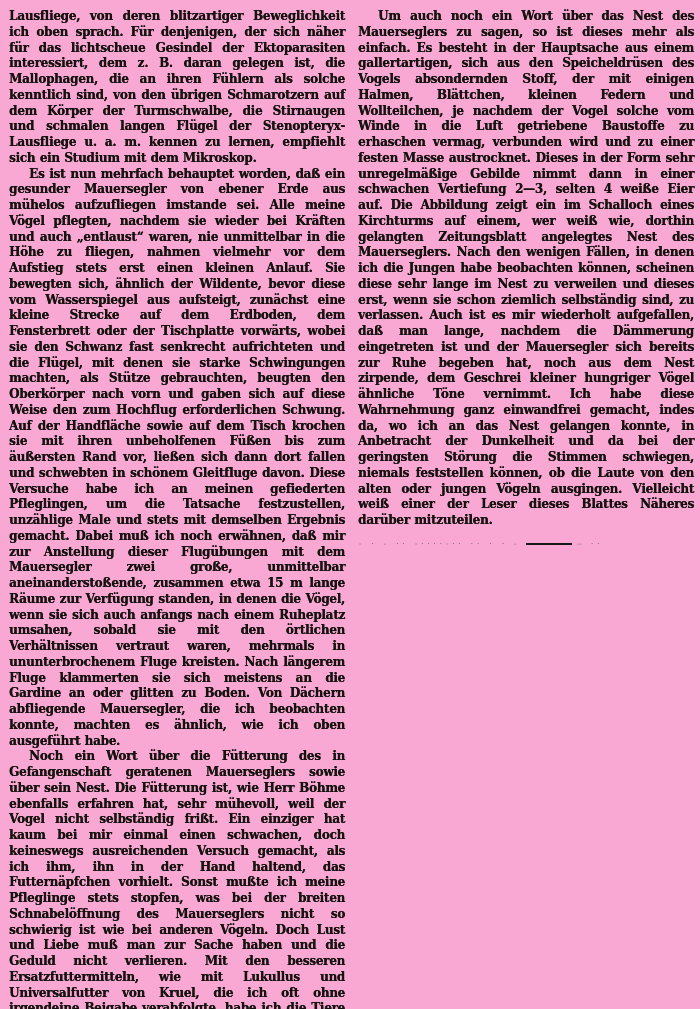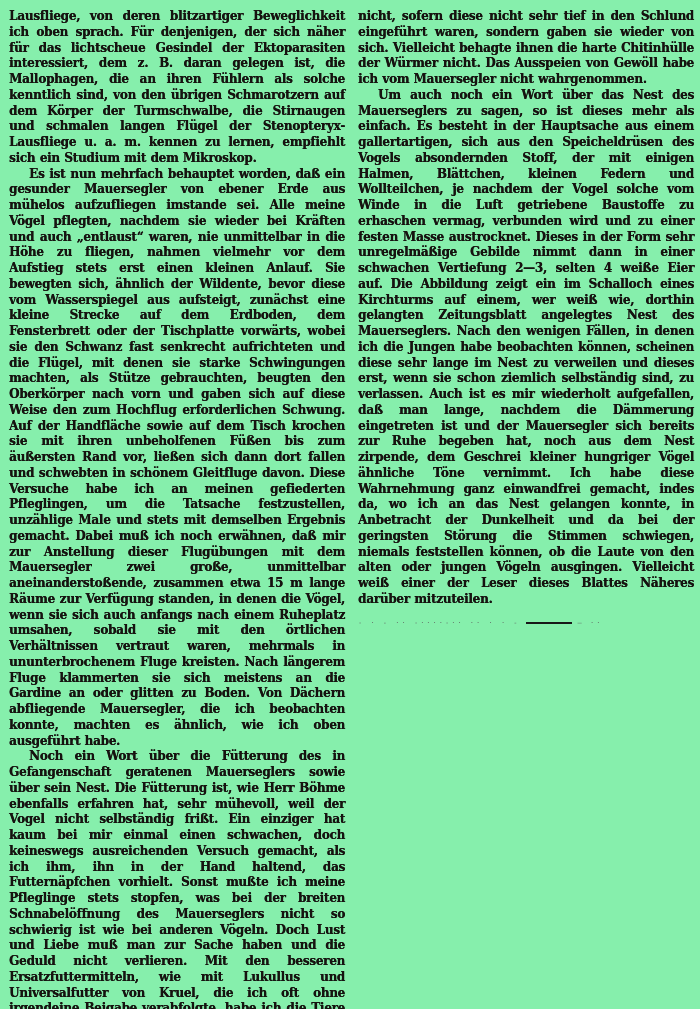--- a/index.html
+++ b/index.html
@@ -5,21 +5,21 @@
   html, body {
     margin: 0;
     padding: 0;
     background: #ffffff;
   }
   .page {
     position: relative;
     width: 700px;
     height: 1009px;
     box-sizing: border-box;
-    background: #86efac;
+    background: #f9a8d4;
     padding: 9px 7px 15px 9px;
     display: flex;
     gap: 13px;
     overflow: hidden;
     font-family: "DejaVu Serif", "Liberation Serif", serif;
     font-weight: 700;
     color: #161310;
   }
   .col {
     width: 336px;
@@ -69,21 +69,20 @@
 
 <div class="page">
 
   <div class="col">
     <p class="para no-indent">Lausfliege, von deren blitzartiger Beweglichkeit ich oben sprach. Für denjenigen, der sich näher für das lichtscheue Gesindel der Ektoparasiten interessiert, dem z. B. daran gelegen ist, die Mallophagen, die an ihren Fühlern als solche kenntlich sind, von den übrigen Schmarotzern auf dem Körper der Turmschwalbe, die Stirnaugen und schmalen langen Flügel der Stenopteryx-Lausfliege u. a. m. kennen zu lernen, empfiehlt sich ein Studium mit dem Mikroskop.</p>
     <p class="para">Es ist nun mehrfach behauptet worden, daß ein gesunder Mauersegler von ebener Erde aus mühelos aufzufliegen imstande sei. Alle meine Vögel pflegten, nachdem sie wieder bei Kräften und auch „entlaust“ waren, nie unmittelbar in die Höhe zu fliegen, nahmen vielmehr vor dem Aufstieg stets erst einen kleinen Anlauf. Sie bewegten sich, ähnlich der Wildente, bevor diese vom Wasserspiegel aus aufsteigt, zunächst eine kleine Strecke auf dem Erdboden, dem Fensterbrett oder der Tischplatte vorwärts, wobei sie den Schwanz fast senkrecht aufrichteten und die Flügel, mit denen sie starke Schwingungen machten, als Stütze gebrauchten, beugten den Oberkörper nach vorn und gaben sich auf diese Weise den zum Hochflug erforderlichen Schwung. Auf der Handfläche sowie auf dem Tisch krochen sie mit ihren unbeholfenen Füßen bis zum äußersten Rand vor, ließen sich dann dort fallen und schwebten in schönem Gleitfluge davon. Diese Versuche habe ich an meinen gefiederten Pfleglingen, um die Tatsache festzustellen, unzählige Male und stets mit demselben Ergebnis gemacht. Dabei muß ich noch erwähnen, daß mir zur Anstellung dieser Flugübungen mit dem Mauersegler zwei große, unmittelbar aneinanderstoßende, zusammen etwa 15 m lange Räume zur Verfügung standen, in denen die Vögel, wenn sie sich auch anfangs nach einem Ruheplatz umsahen, sobald sie mit den örtlichen Verhältnissen vertraut waren, mehrmals in ununterbrochenem Fluge kreisten. Nach längerem Fluge klammerten sie sich meistens an die Gardine an oder glitten zu Boden. Von Dächern abfliegende Mauersegler, die ich beobachten konnte, machten es ähnlich, wie ich oben ausgeführt habe.</p>
     <p class="para">Noch ein Wort über die Fütterung des in Gefangenschaft geratenen Mauerseglers sowie über sein Nest. Die Fütterung ist, wie Herr Böhme ebenfalls erfahren hat, sehr mühevoll, weil der Vogel nicht selbständig frißt. Ein einziger hat kaum bei mir einmal einen schwachen, doch keineswegs ausreichenden Versuch gemacht, als ich ihm, ihn in der Hand haltend, das Futternäpfchen vorhielt. Sonst mußte ich meine Pfleglinge stets stopfen, was bei der breiten Schnabelöffnung des Mauerseglers nicht so schwierig ist wie bei anderen Vögeln. Doch Lust und Liebe muß man zur Sache haben und die Geduld nicht verlieren. Mit den besseren Ersatzfuttermitteln, wie mit Lukullus und Universalfutter von Kruel, die ich oft ohne irgendeine Beigabe verabfolgte, habe ich die Tiere bis zu ihrer Freilassung mehrere Wochen hindurch ernährt und gut erhalten. Daneben habe ich in einigen Fällen auch frische Ameisenpuppen und glatte Raupen, kleine Falter, Fliegen, auch Mehlwürmer, verabreicht. Letztere wurden nicht von allen Seglern gleichmäßig gern genommen; selbst zerschnittene nicht. Mehrfach verschluckten sie die zerkleineren Wurmstücke</p>
   </div>
 
   <div class="col">
-    <p class="para no-indent">nicht, sofern diese nicht sehr tief in den Schlund eingeführt waren, sondern gaben sie wieder von sich. Vielleicht behagte ihnen die harte Chitinhülle der Würmer nicht. Das Ausspeien von Gewöll habe ich vom Mauersegler nicht wahrgenommen.</p>
     <p class="para">Um auch noch ein Wort über das Nest des Mauerseglers zu sagen, so ist dieses mehr als einfach. Es besteht in der Hauptsache aus einem gallertartigen, sich aus den Speicheldrüsen des Vogels absondernden Stoff, der mit einigen Halmen, Blättchen, kleinen Federn und Wollteilchen, je nachdem der Vogel solche vom Winde in die Luft getriebene Baustoffe zu erhaschen vermag, verbunden wird und zu einer festen Masse austrocknet. Dieses in der Form sehr unregelmäßige Gebilde nimmt dann in einer schwachen Vertiefung 2—3, selten 4 weiße Eier auf. Die Abbildung zeigt ein im Schalloch eines Kirchturms auf einem, wer weiß wie, dorthin gelangten Zeitungsblatt angelegtes Nest des Mauerseglers. Nach den wenigen Fällen, in denen ich die Jungen habe beobachten können, scheinen diese sehr lange im Nest zu verweilen und dieses erst, wenn sie schon ziemlich selbständig sind, zu verlassen. Auch ist es mir wiederholt aufgefallen, daß man lange, nachdem die Dämmerung eingetreten ist und der Mauersegler sich bereits zur Ruhe begeben hat, noch aus dem Nest zirpende, dem Geschrei kleiner hungriger Vögel ähnliche Töne vernimmt. Ich habe diese Wahrnehmung ganz einwandfrei gemacht, indes da, wo ich an das Nest gelangen konnte, in Anbetracht der Dunkelheit und da bei der geringsten Störung die Stimmen schwiegen, niemals feststellen können, ob die Laute von den alten oder jungen Vögeln ausgingen. Vielleicht weiß einer der Leser dieses Blattes Näheres darüber mitzuteilen.</p>
 
     <div class="article-end">
       <span class="faded-marks">- · - ·· -····-·· ·· · · -</span>
       <span class="short-rule"></span>
       <span class="faded-marks">– ··</span>
     </div>
   </div>
 
 </div>

